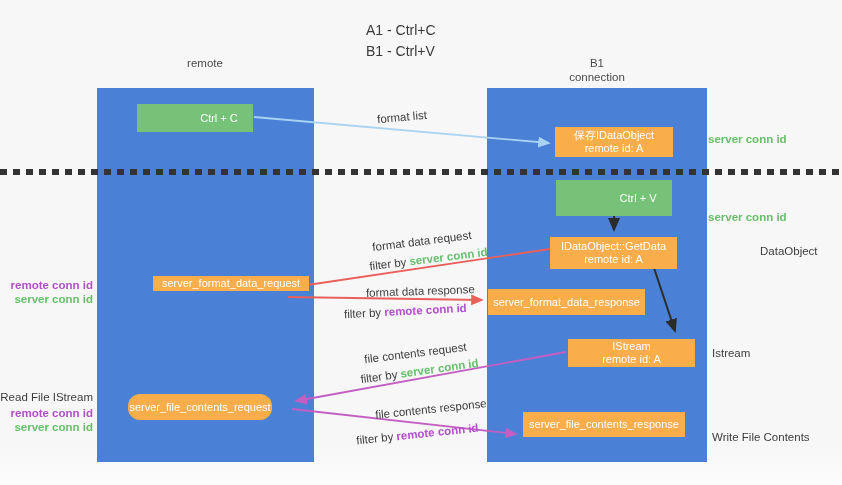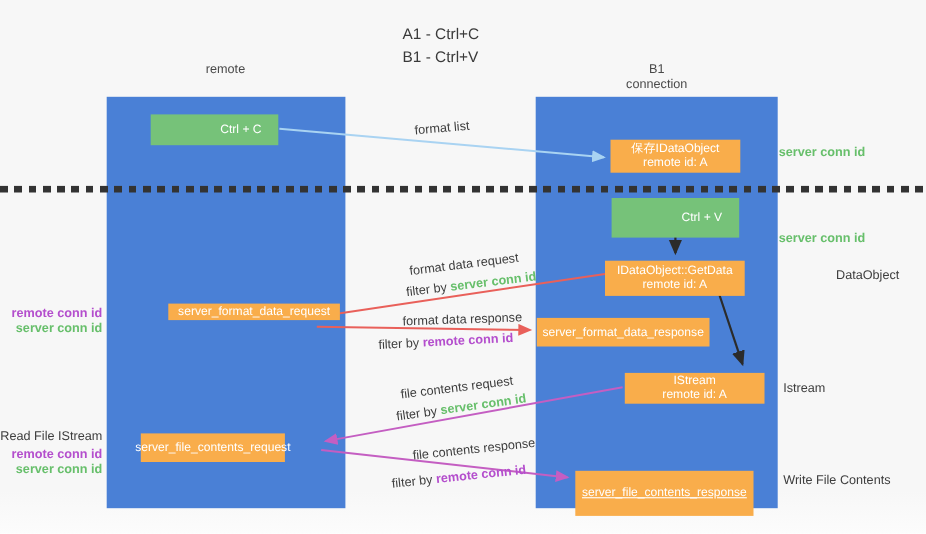--- a/index.html
+++ b/index.html
@@ -103,25 +103,25 @@
 
   <div class="box orange" style="left:488px; top:289px; width:157px; height:26px;">
     <div>server_format_data_response</div>
   </div>
 
   <div class="box orange" style="left:568px; top:339px; width:127px; height:28px;">
     <div>IStream</div>
     <div>remote id: A</div>
   </div>
 
-  <div class="box orange" style="left:128px; top:394px; width:131px; height:26px;">
+  <div class="box orange" style="left:128px; top:394px; width:144px; height:26px;border-radius:12px;">
     <div>server_file_contents_request</div>
   </div>
 
-  <div class="box orange" style="left:523px; top:428px; width:162px; height:41px;text-decoration:underline;">
+  <div class="box orange" style="left:523px; top:412px; width:162px; height:25px;">
     <div>server_file_contents_response</div>
   </div>
 
   <div class="flabel" style="left:377px; top:111px; transform:rotate(-5deg);">format list</div>
 
   <div class="flabel" style="left:372px; top:235px; transform:rotate(-7deg);">format data request</div>
   <div class="flabel" style="left:369px; top:253px; transform:rotate(-7deg);">
     <span>filter by</span> <span class="gt">server conn id</span>
   </div>
 

